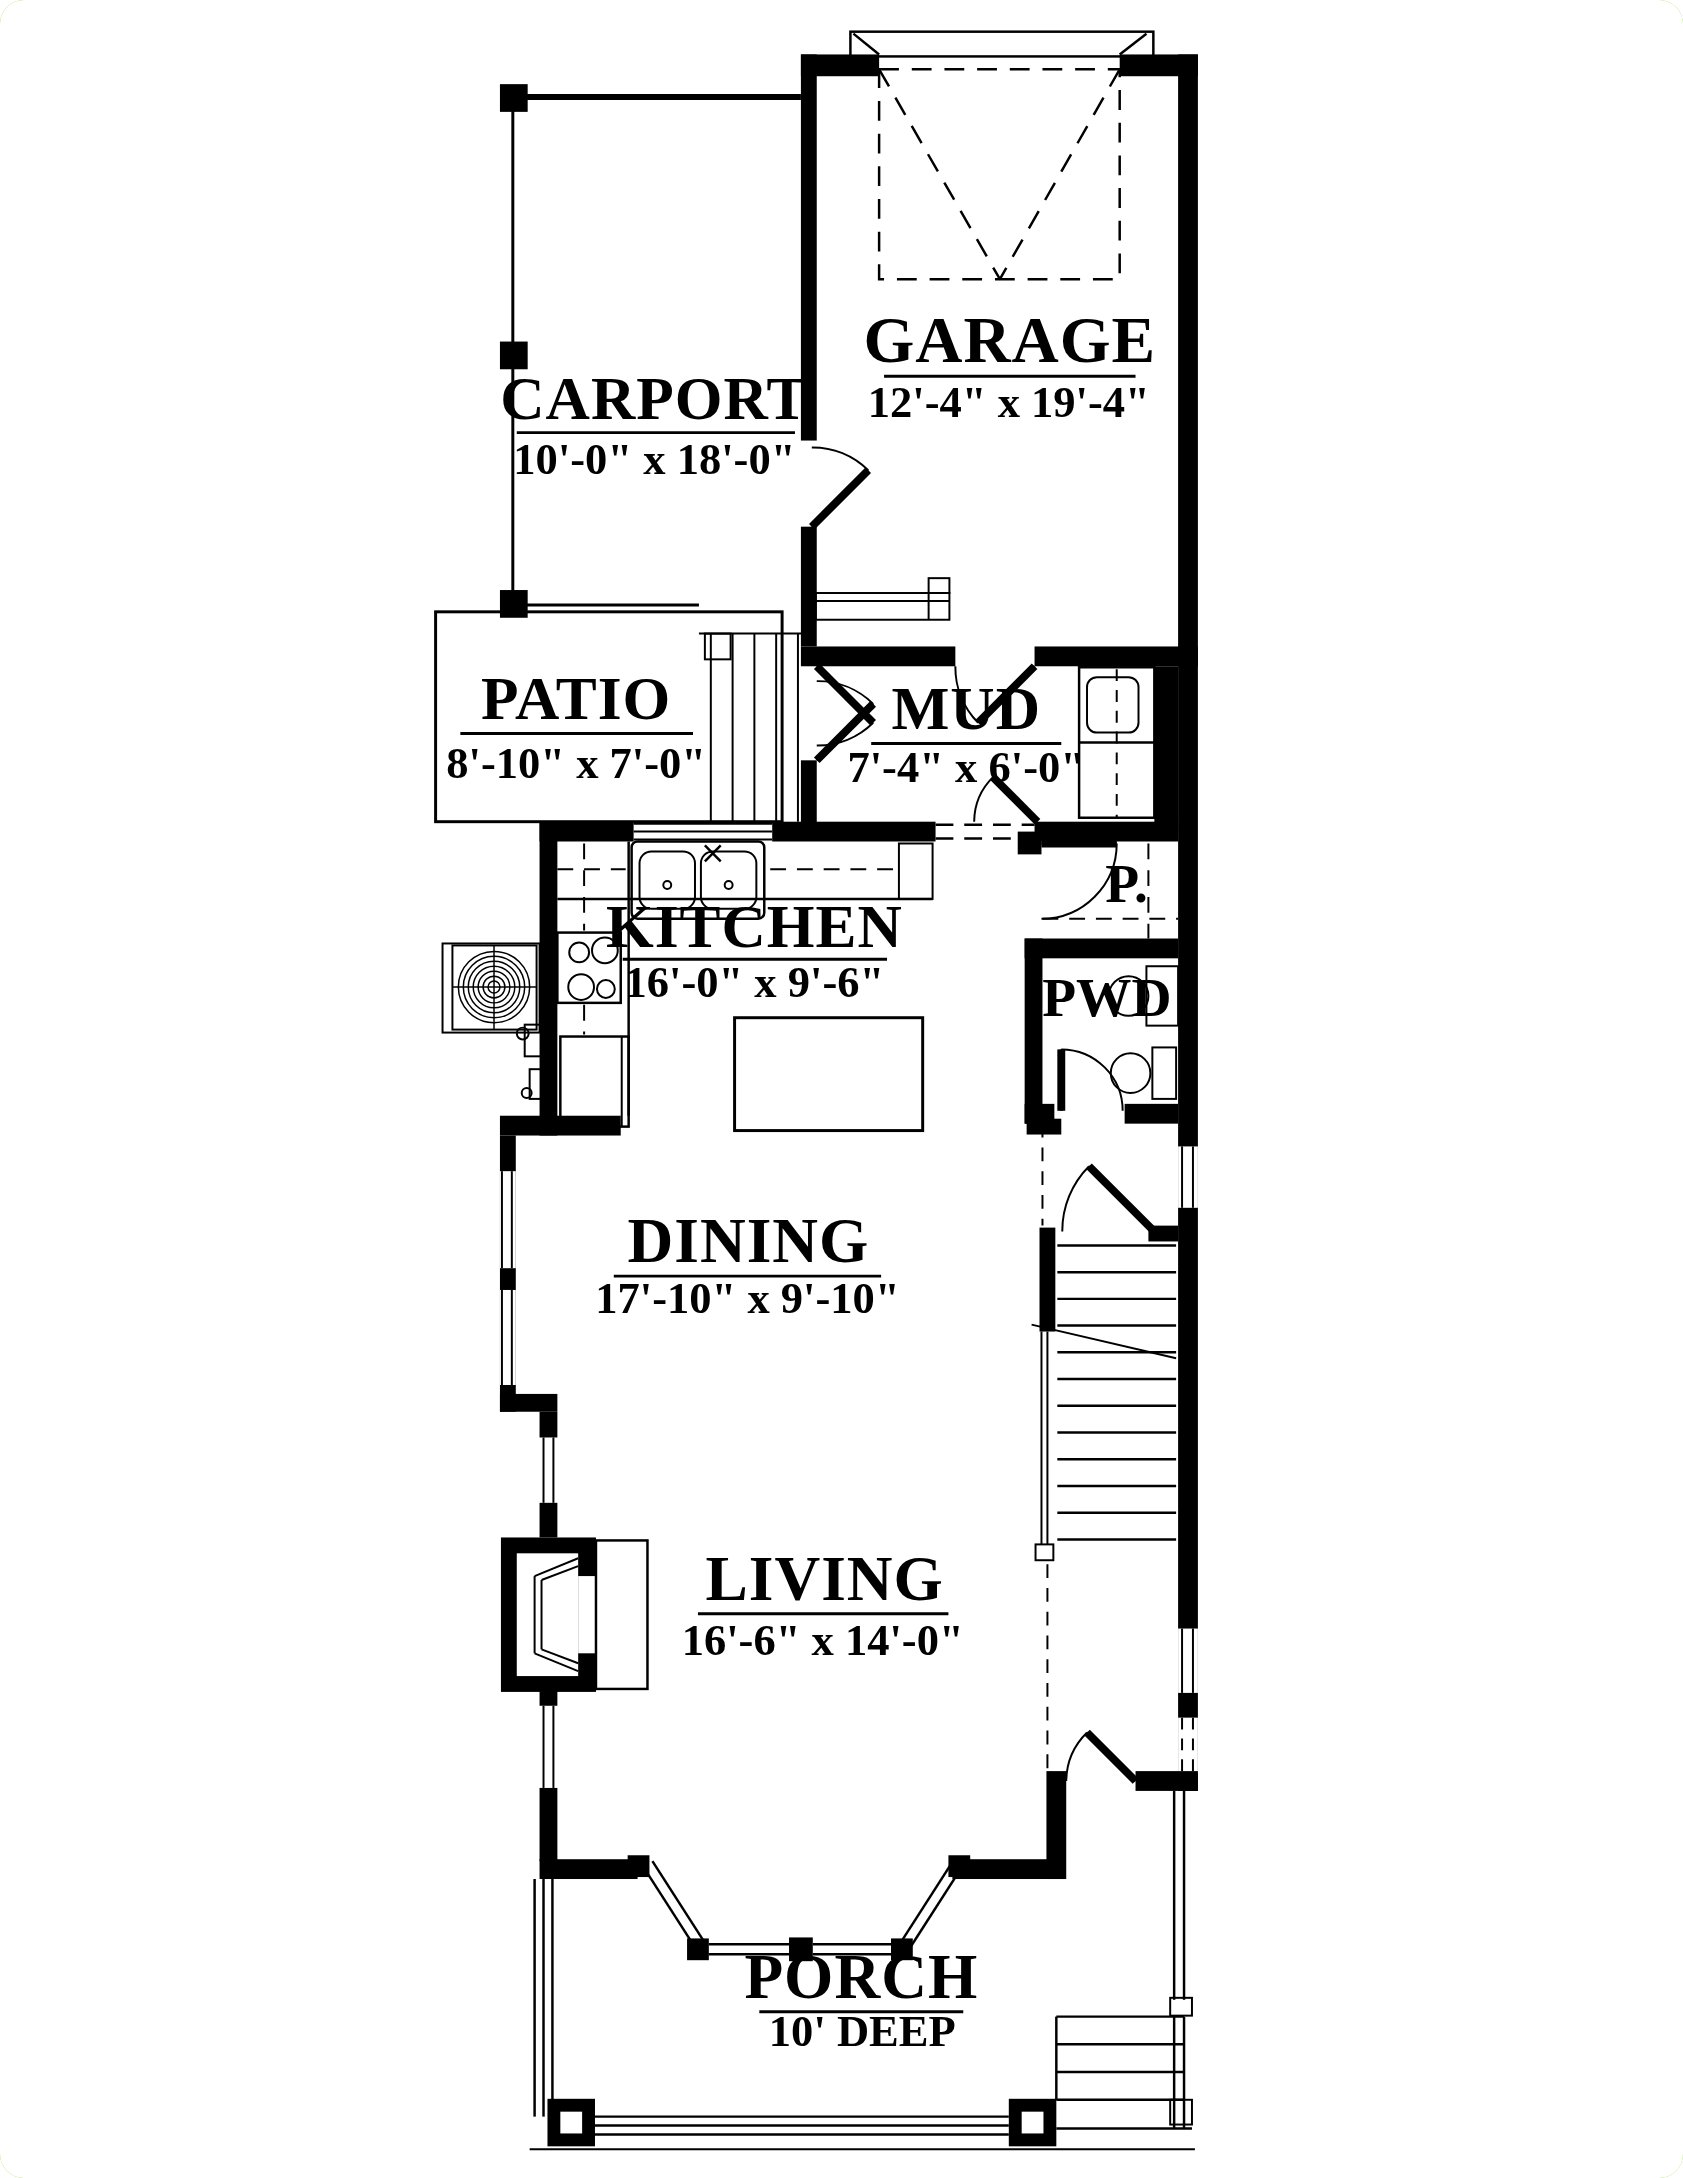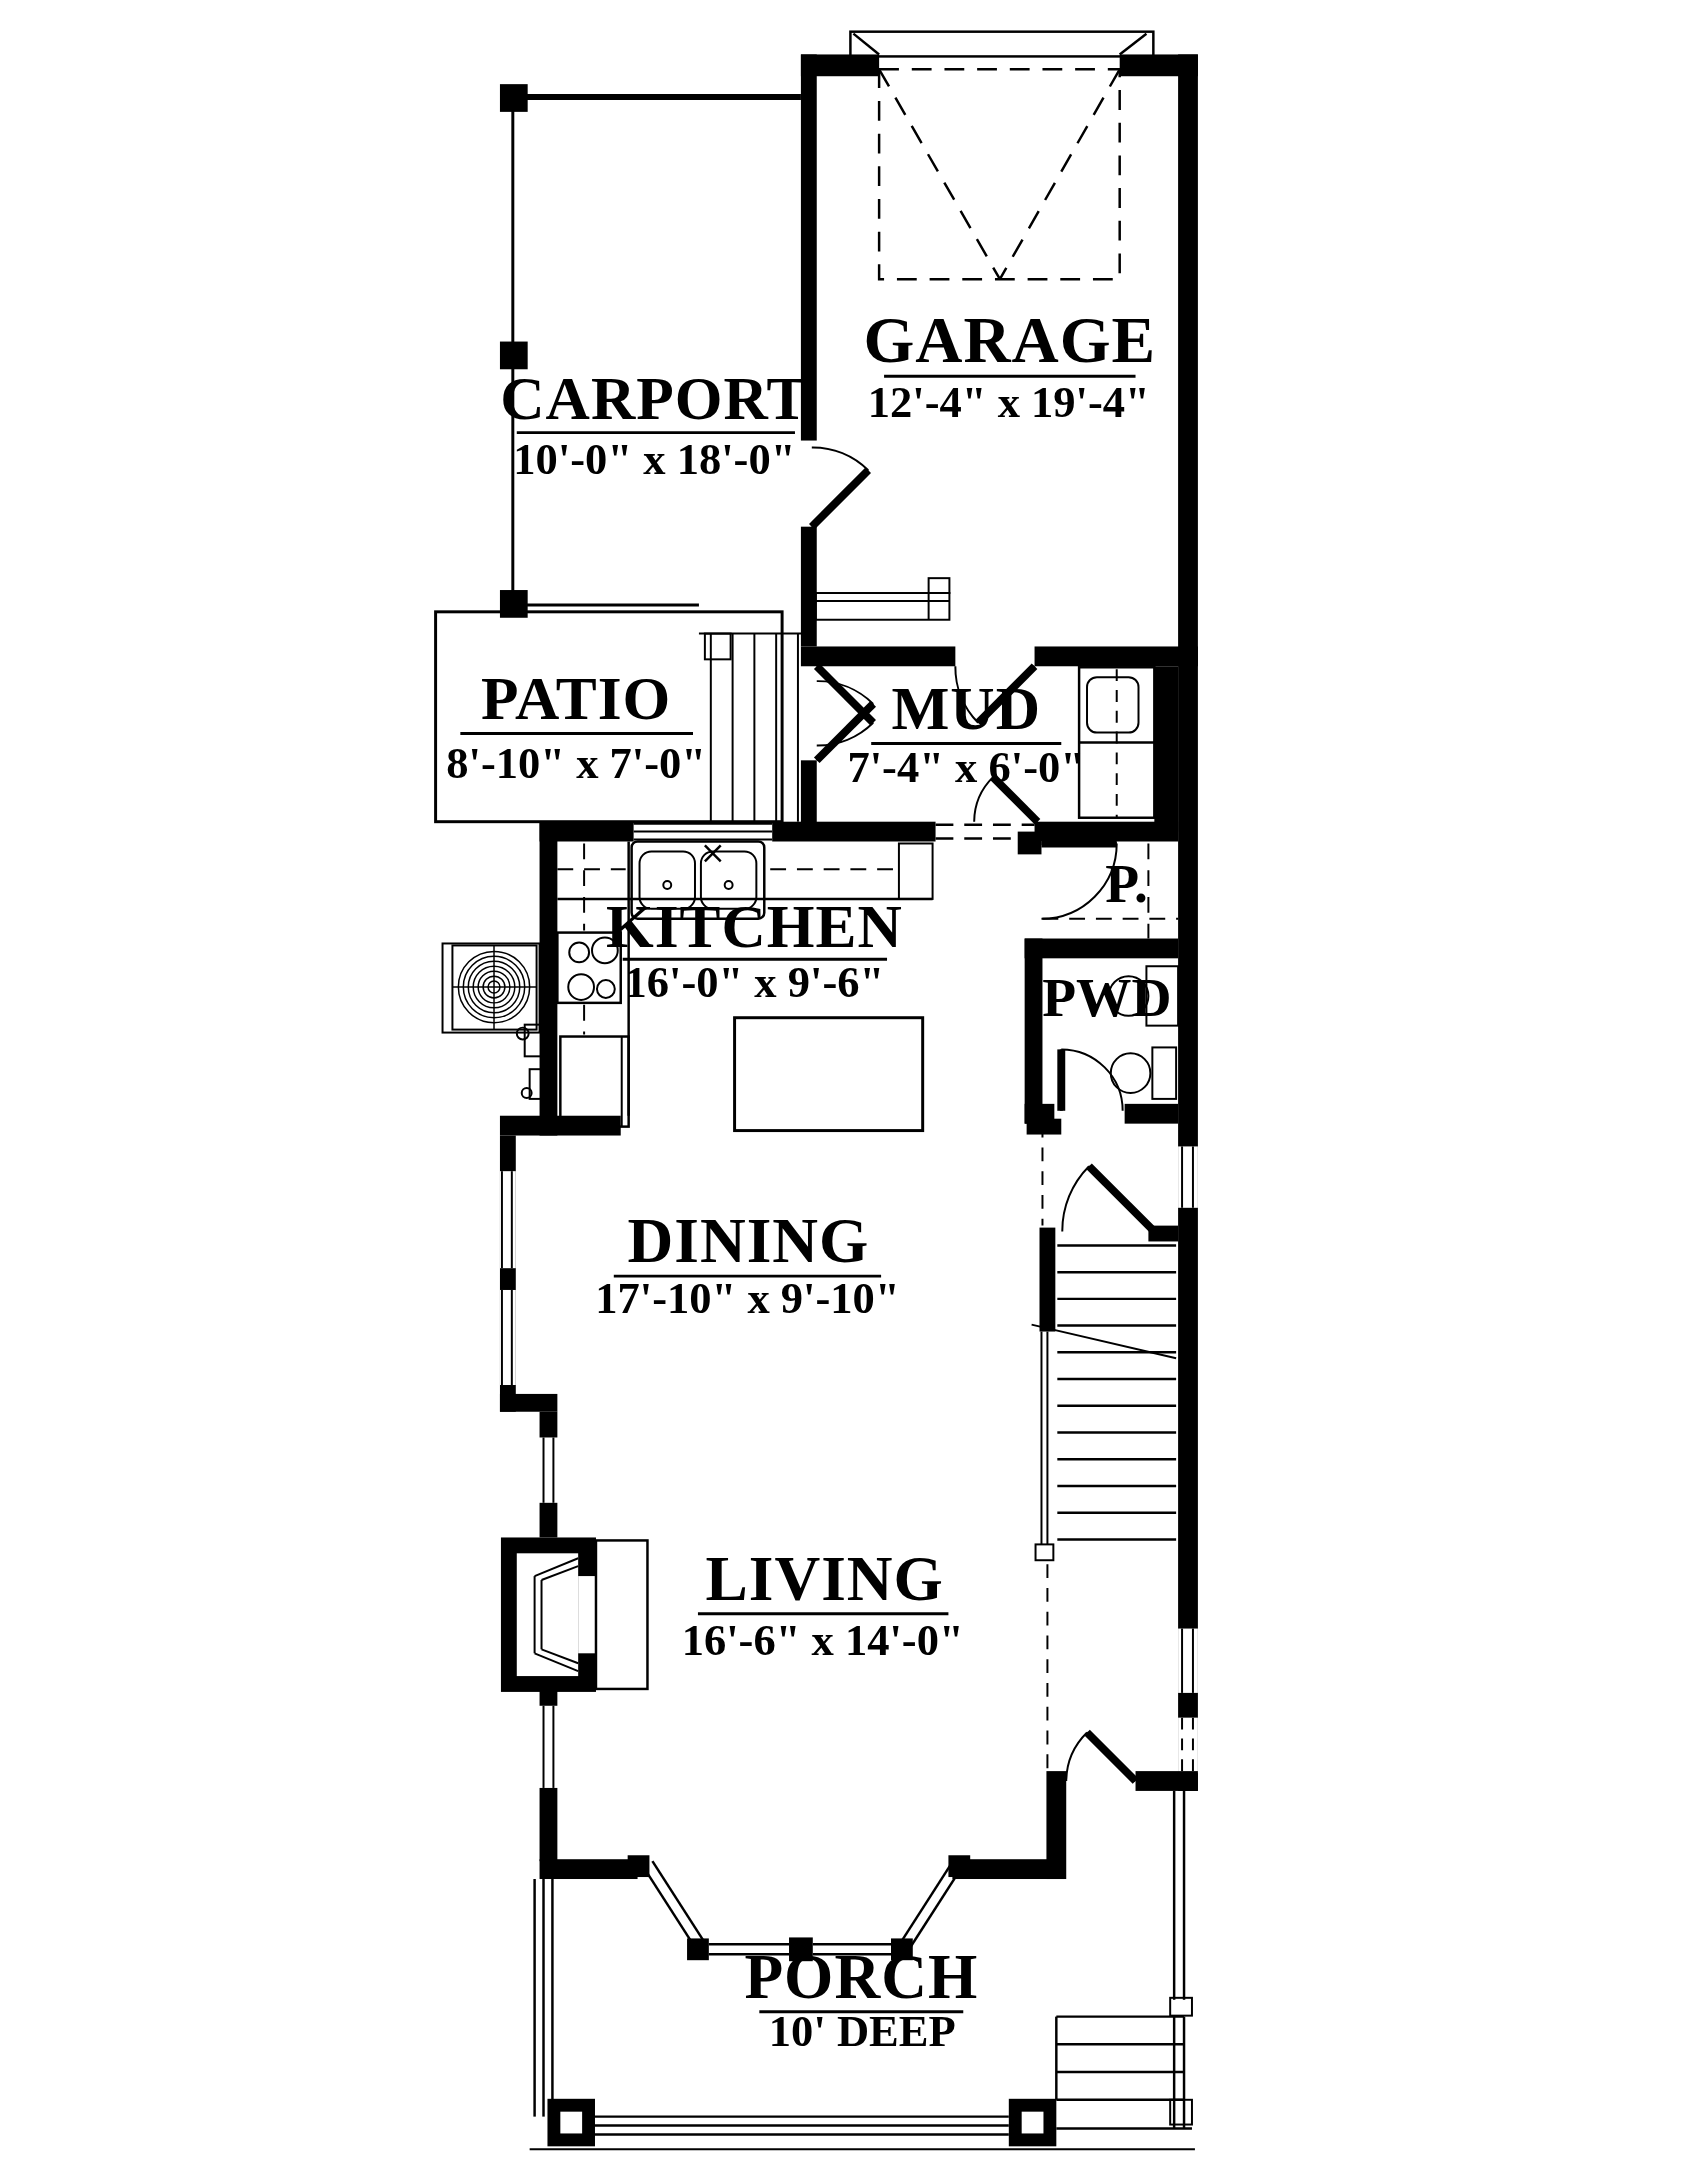--- a/index.html
+++ b/index.html
@@ -1,16 +1,16 @@
 <!DOCTYPE html>
 <html><head>
 <meta charset="utf-8">
 <style>
   html,body{margin:0;padding:0;background:#ffffff;}
-  .plan-wrap{position:relative;width:1683px;height:2178px;background:#84cc16;overflow:hidden;}
+  .plan-wrap{position:relative;width:1683px;height:2178px;background:#84cc16;overflow:hidden;border-radius:24px;}
   svg{display:block;}
   svg line, svg path, svg rect.o, svg circle, svg ellipse, svg polyline{fill:none;stroke:#000;}
   .w{fill:#000000;stroke:none;}
   .wh{fill:#ffffff;stroke:none;}
   text{font-family:"Liberation Serif","DejaVu Serif",serif;fill:#000;font-weight:600;}
   .rname{font-size:62px;letter-spacing:1px;}
   .rdims{font-size:45px;}
   .rsmall{font-size:56px;}
 </style>
 </head>

